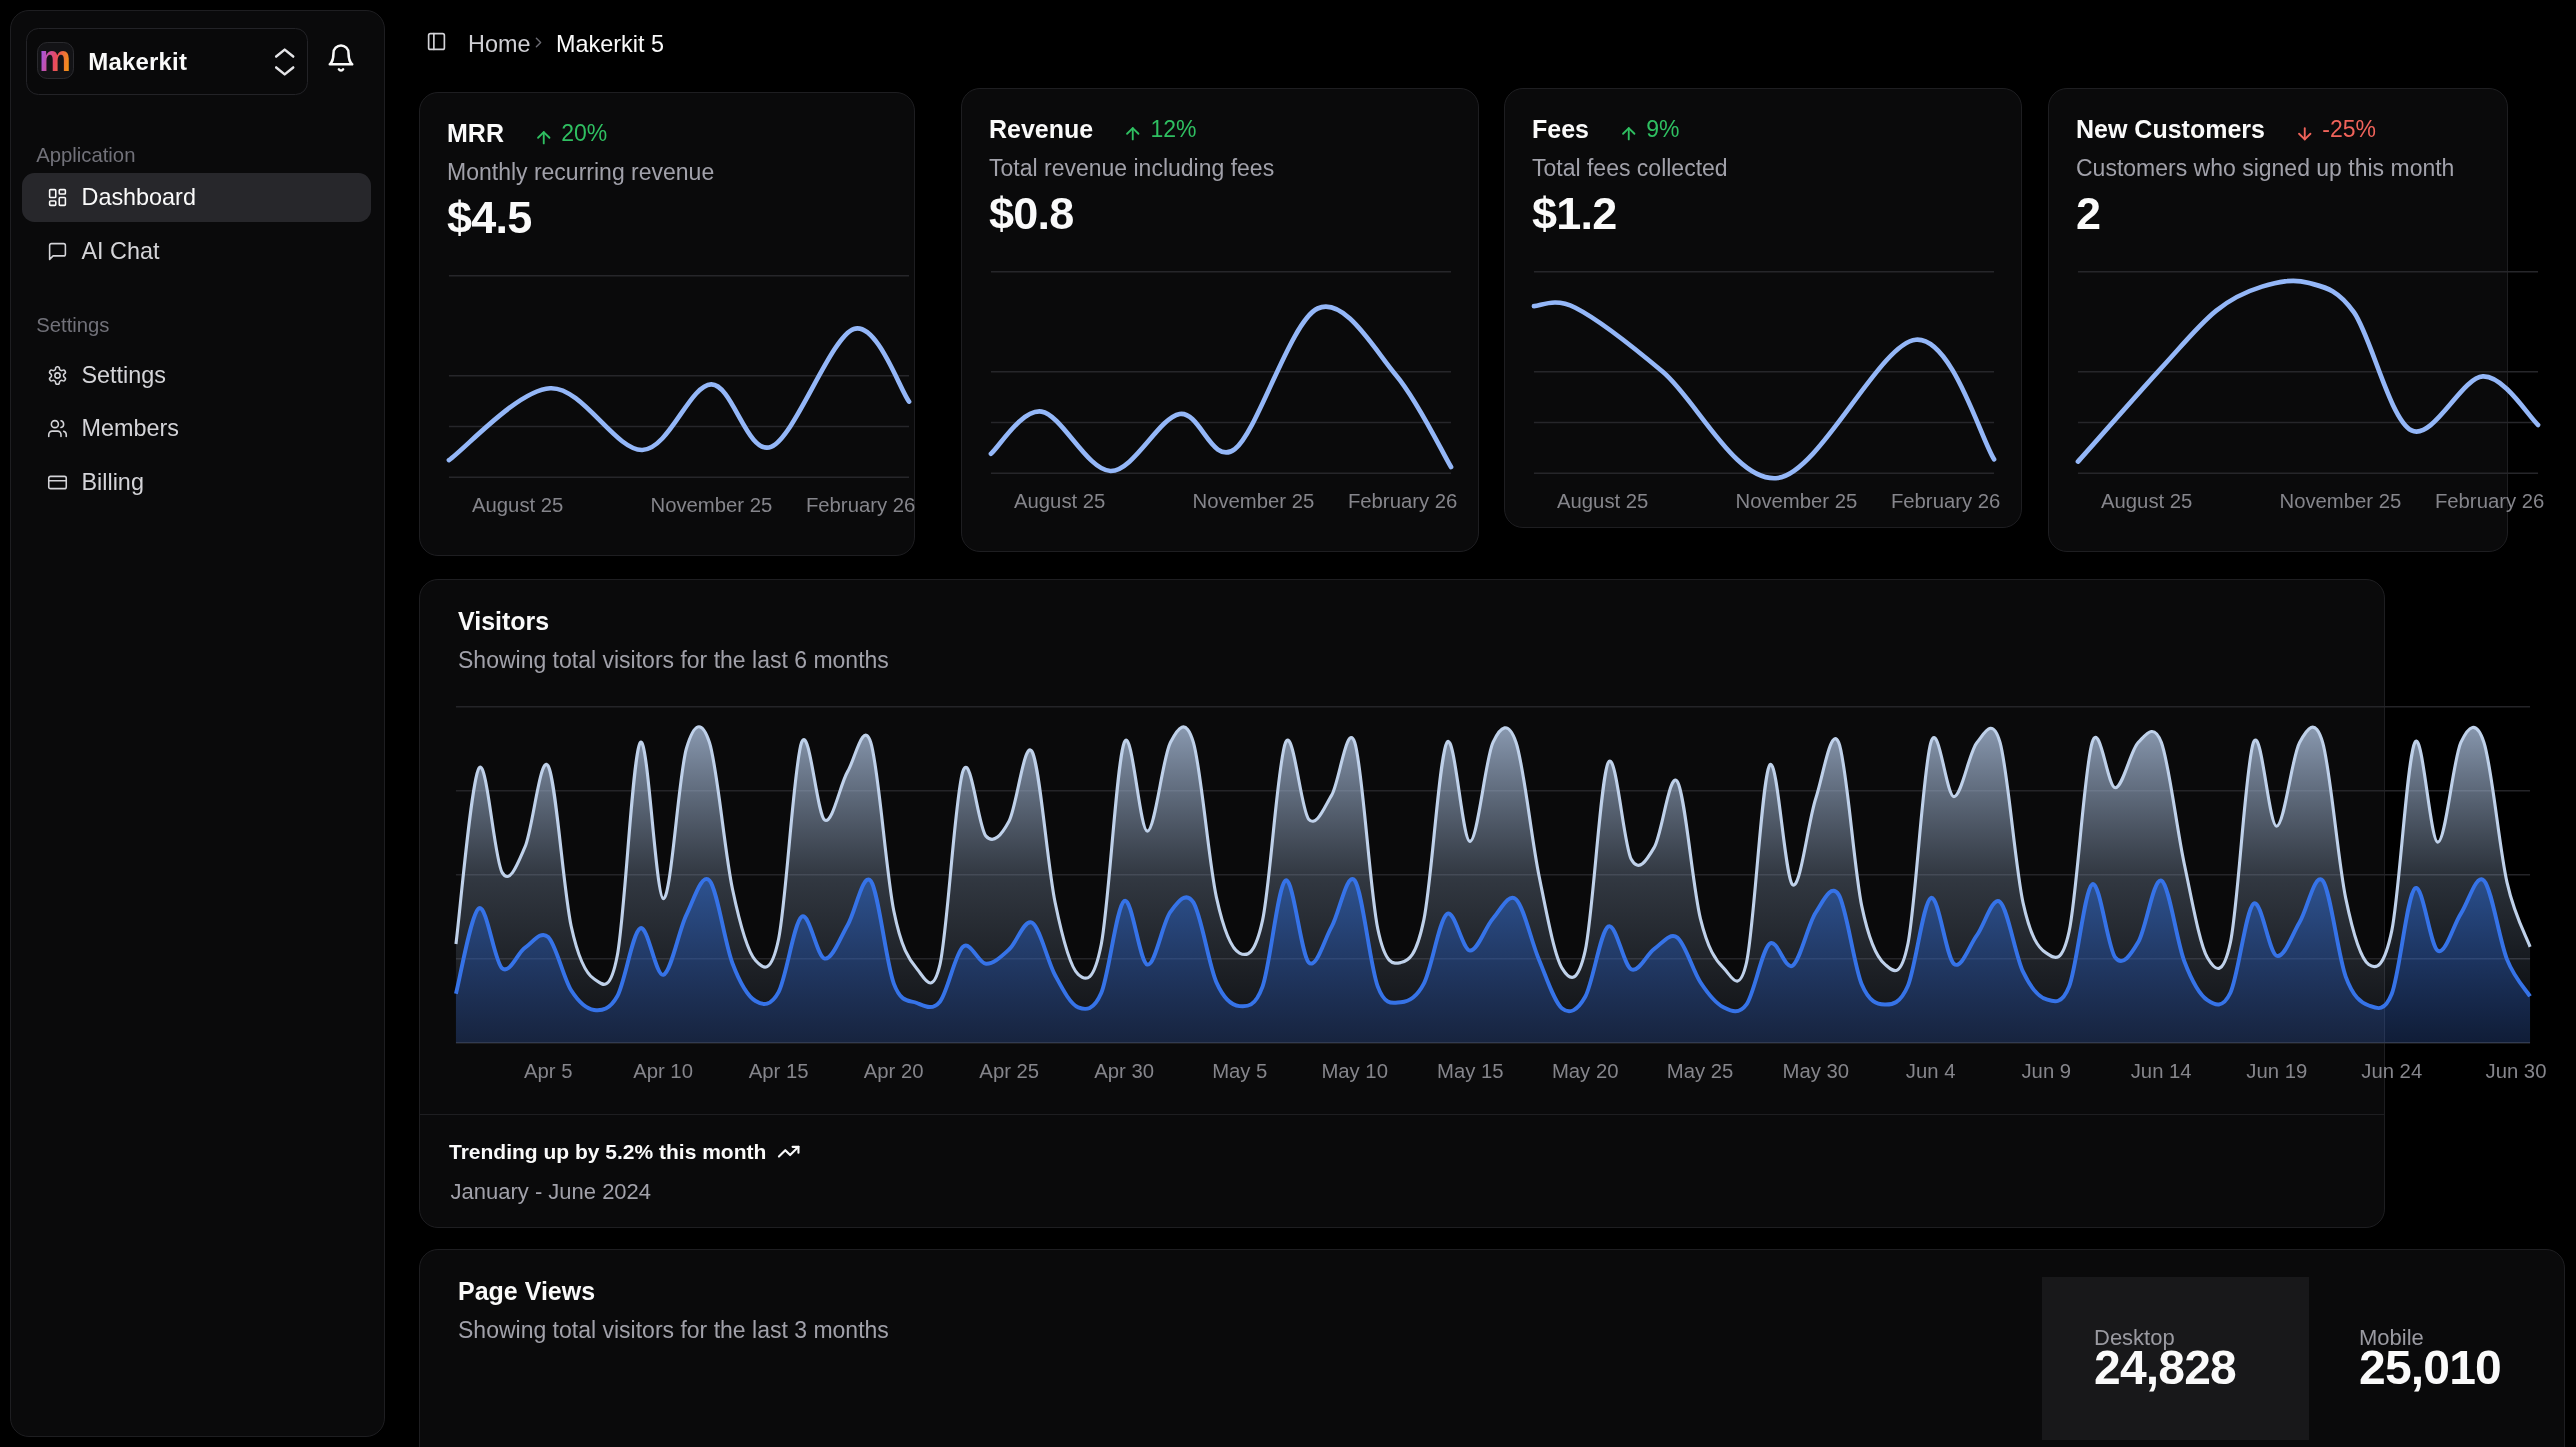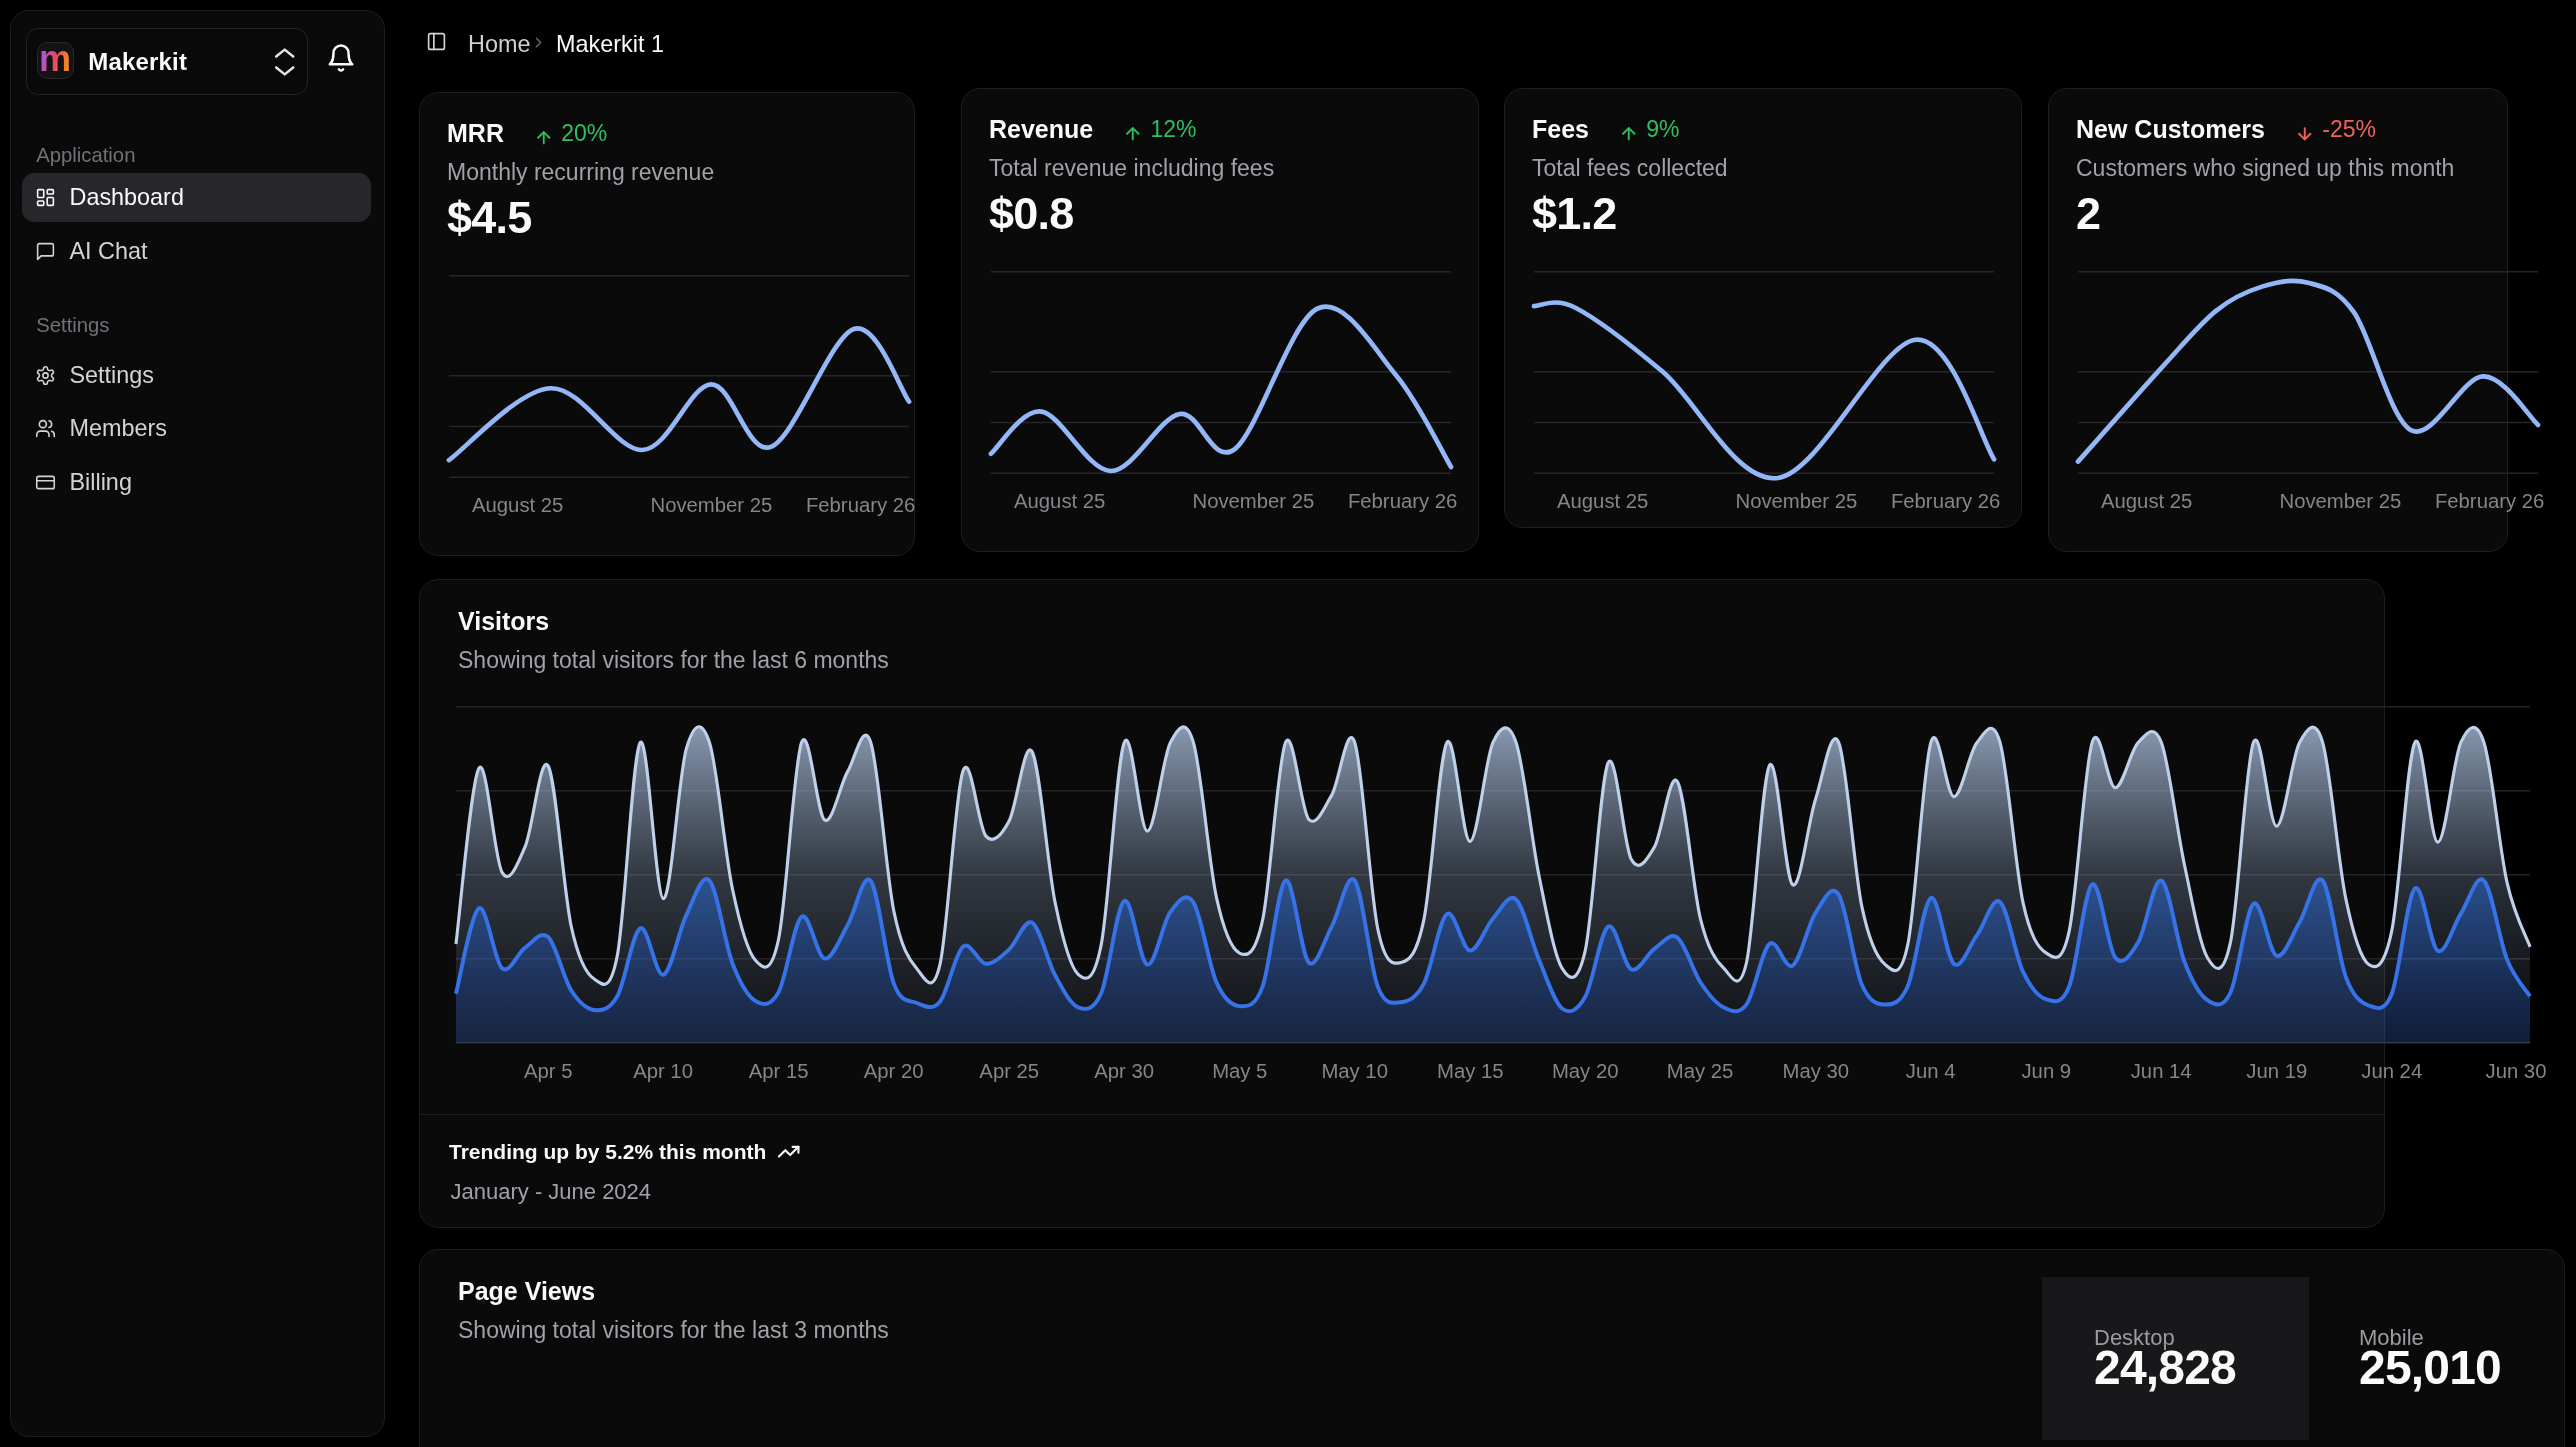--- a/index.html
+++ b/index.html
@@ -12,21 +12,21 @@
   border:1.6px solid #2a2a2e; border-radius:10.2px; display:flex; align-items:center; justify-content:center; }
 .m { font-size:36px; font-weight:700; line-height:1;
   background:linear-gradient(100deg,#9b59f6 5%,#e84860 50%,#f59e0b 95%);
   -webkit-background-clip:text; background-clip:text; color:transparent; margin-top:-4.7px; }
 .team { position:absolute; left:61px; top:50%; transform:translateY(-50%);
   font-size:24px; font-weight:700; color:#fafafa; letter-spacing:0.2px; }
 .chev { position:absolute; right:11px; top:50%; transform:translateY(-50%); display:flex; }
 .bell { position:absolute; left:315px; top:32px; display:flex; }
 .shead { position:absolute; left:25px; font-size:20.3px; font-weight:500; color:#717179; }
 .nav { position:absolute; left:11px; width:349px; height:49px; border-radius:12.5px;
-  display:flex; align-items:center; gap:13.3px; padding-left:13px;
+  display:flex; align-items:center; gap:13.3px; padding-left:25px;
   font-size:23.4px; color:#d4d4d8; }
 .nav.active { background:#27272b; }
 .bc { position:absolute; left:0; top:0; }
 .bct { position:absolute; top:30.5px; font-size:23.4px; white-space:nowrap; }
 .card { position:absolute; background:#0a0a0b; border:1.6px solid #1e1e21; border-radius:19px; }
 .cardsvg { position:absolute; left:0; top:0; }
 .axis { font-family:"Liberation Sans",sans-serif; font-size:26px; fill:#85858b; }
 .ttlrow { position:absolute; left:27px; top:26px; display:flex; align-items:center; gap:30px; }
 .ttl { font-size:25px; font-weight:700; color:#fafafa; }
 .delta { display:inline-flex; align-items:flex-end; gap:7.8px; font-size:23px; }
@@ -104,21 +104,21 @@
 </div>
 <div class="bc">
   <span style="position:absolute;left:426px;top:31px"><svg width="21" height="21" viewBox="0 0 24 24" fill="none" stroke="#d4d4d8" stroke-width="1.9" stroke-linecap="round" stroke-linejoin="round">
         <rect width="18" height="18" x="3" y="3" rx="2"></rect>
         <path d="M9 3v18"></path>
       </svg></span>
   <span class="bct" style="left:468px;color:#cfcfd4">Home</span>
   <span style="position:absolute;left:530px;top:34px"><svg width="17" height="17" viewBox="0 0 24 24" fill="none" stroke="#6b6b72" stroke-width="2" stroke-linecap="round" stroke-linejoin="round">
         <path d="m9 18 6-6-6-6"></path>
       </svg></span>
-  <span class="bct" style="left:556px;color:#fafafa">Makerkit 1</span>
+  <span class="bct" style="left:556px;color:#fafafa">Makerkit 5</span>
 </div>
 <div class="card" style="left:419px;top:92px;width:496px;height:464px">
 <div class="ttlrow">
       <span class="ttl">MRR</span>
       <span class="delta">
         <svg width="19.5" height="19.5" viewBox="0 0 24 24" fill="none" stroke="#2fbf61" stroke-width="2.3" stroke-linecap="round" stroke-linejoin="round">
           <path d="m5 12 7-7 7 7"></path>
           <path d="M12 19V5"></path>
         </svg>
         <span style="color:#2fbf61">20%</span>

